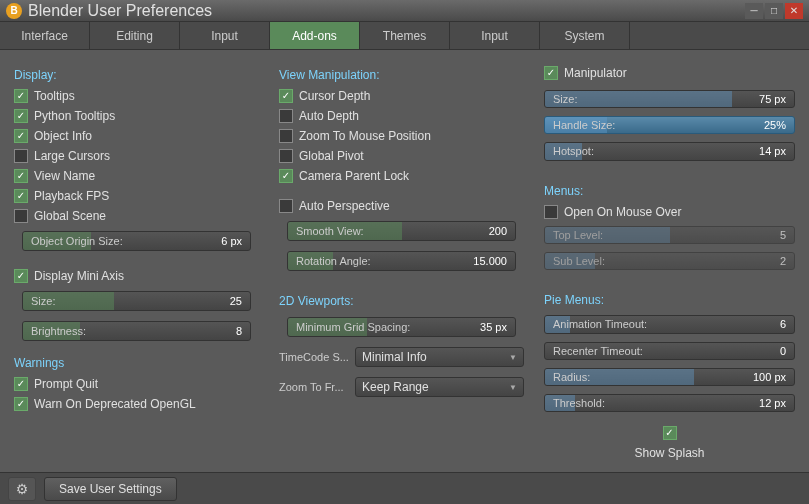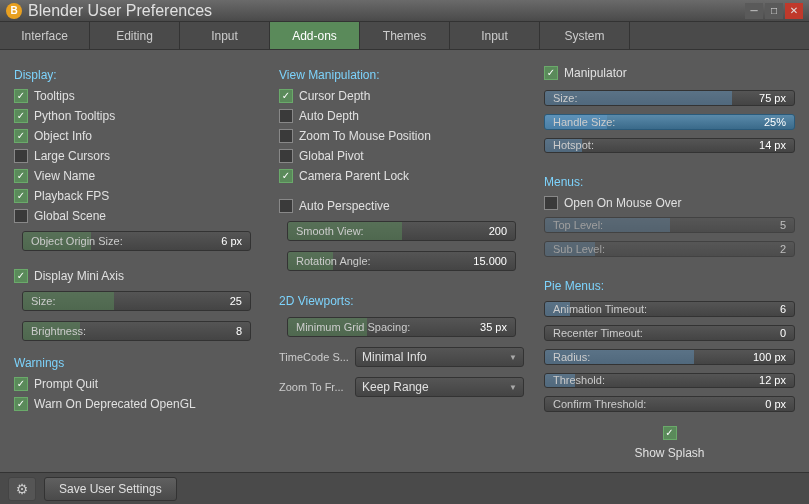--- a/index.html
+++ b/index.html
@@ -505,25 +505,20 @@
     <div class="full-slider">
       <div class="sf-fill" style="width:60%"></div>
       <span class="sf-label">Radius:</span>
       <span class="sf-value">100 px</span>
     </div>
     <div class="full-slider">
       <div class="sf-fill" style="width:12%"></div>
       <span class="sf-label">Threshold:</span>
       <span class="sf-value">12 px</span>
     </div>
-    <div class="full-slider">
-      <div class="sf-fill" style="width:0%"></div>
-      <span class="sf-label">Confirm Threshold:</span>
-      <span class="sf-value">0 px</span>
-    </div>
 
     <div class="show-splash-row">
       <div class="cb checked"></div>
       <span>Show Splash</span>
     </div>
   </div>
 </div>
 
 <div class="footer">
   <div class="footer-icon-btn">

